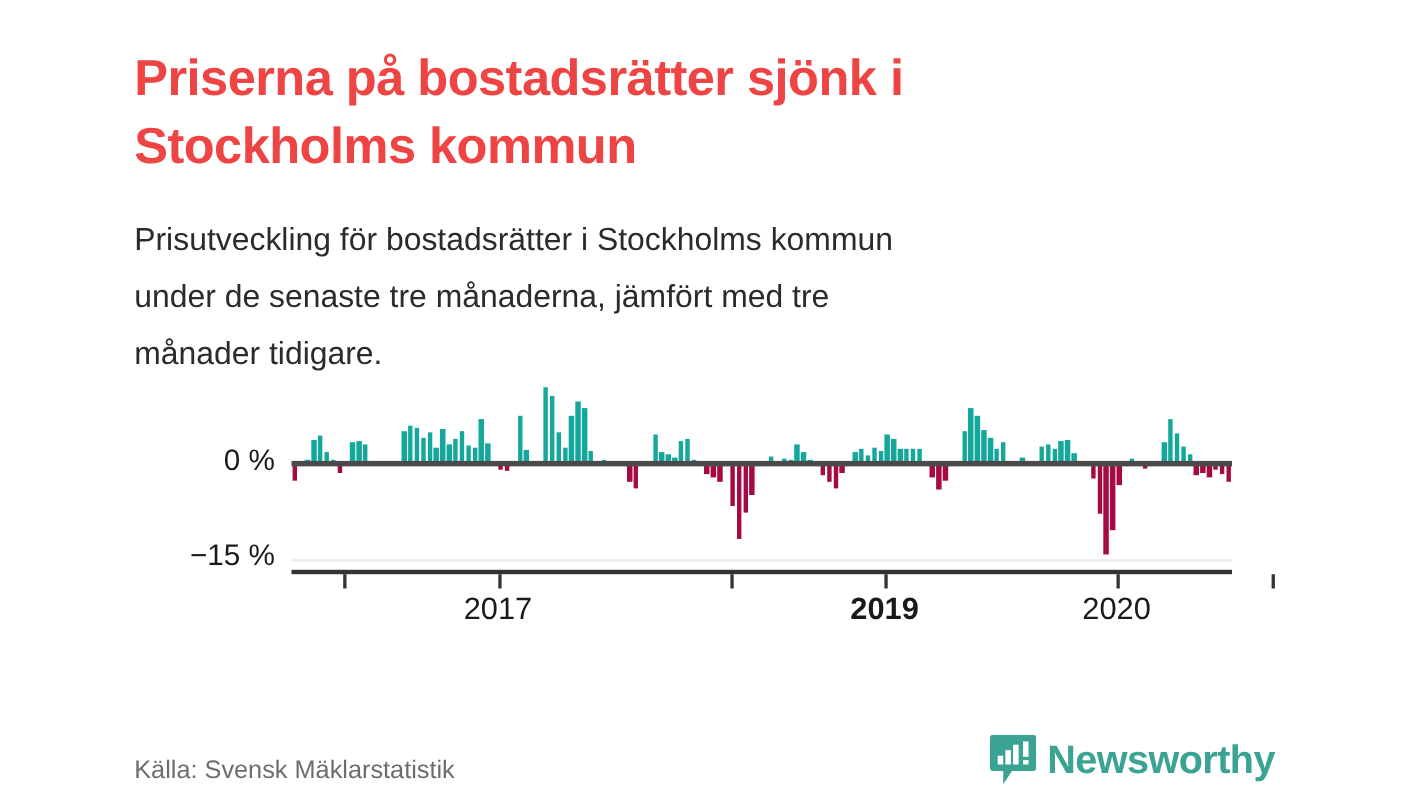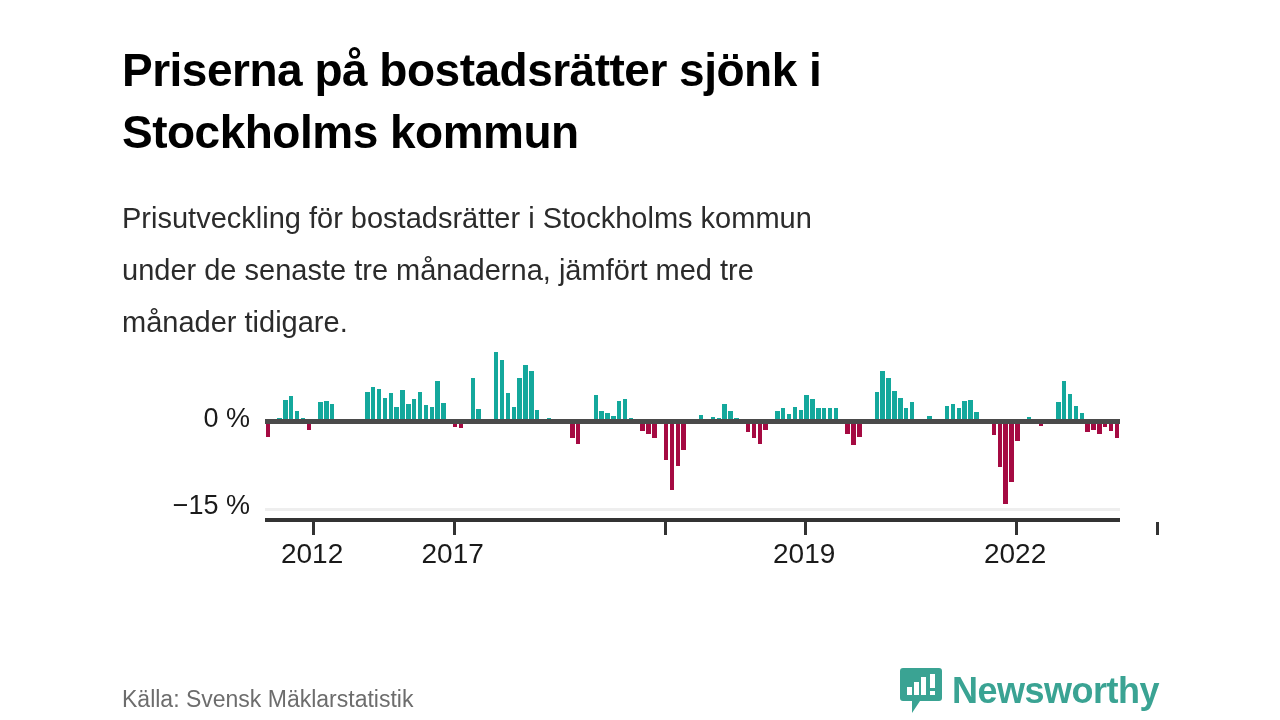--- a/index.html
+++ b/index.html
@@ -17,21 +17,21 @@
   }
   
   #headline {
     position: absolute;
     left: 122px; top: 8px;
     width: 940px;
     font-size: 46px;
     font-weight: 700;
     line-height: 1.35;
     letter-spacing: -0.5px;
-    color: #000000;
+    color: #ef4444;
     white-space: pre-line;
   }
   #subtitle {
     position: absolute;
     left: 122px; top: 163px;
     width: 980px;
     font-size: 29px;
     font-weight: 400;
     line-height: 1.8;
     color: #2b2b2b;
@@ -261,28 +261,27 @@
         <div class="bar neg" title="2023-02: -1 %" style="left: 826.319px; width: 4.45616px; top: 91px; height: 8.7px;"></div>
         <div class="bar neg" title="2023-03: -1.5 %" style="left: 832.175px; width: 4.45616px; top: 91px; height: 13.05px;"></div>
         <div class="bar neg" title="2023-04: -0.7 %" style="left: 838.032px; width: 4.45616px; top: 91px; height: 6.09px;"></div>
         <div class="bar neg" title="2023-05: -1.2 %" style="left: 843.888px; width: 4.45616px; top: 91px; height: 10.44px;"></div>
         <div class="bar neg" title="2023-06: -2 %" style="left: 849.744px; width: 4.45616px; top: 91px; height: 17.4px;"></div>
       </div>
 
     <div id="xaxis">
       <div id="xaxis-line"></div>
     <div class="xtick" style="left: 47.1024px;"></div>
-        <div class="xticklabel" style="left: 47.1024px;">2012</div>
         <div class="xtick" style="left: 187.707px;"></div>
         <div class="xticklabel" style="left: 187.707px;">2017</div>
         <div class="xtick" style="left: 398.613px;"></div>
         <div class="xtick" style="left: 539.217px;"></div>
-        <div class="xticklabel" style="left: 539.217px;">2019</div>
+        <div class="xticklabel" style="left: 539.217px; font-weight: bold;">2019</div>
         <div class="xtick" style="left: 750.123px;"></div>
-        <div class="xticklabel" style="left: 750.123px;">2022</div>
+        <div class="xticklabel" style="left: 750.123px;">2020</div>
         <div class="xtick" style="left: 890.728px;"></div>
       </div>
 
   </div>
 
   <div id="logo">
     <svg id="logo-mark" viewBox="0 0 42 46">
       <path d="M3 0 H39 A3 3 0 0 1 42 3 V30 A3 3 0 0 1 39 33 H20 L12 45 L12 33 H3 A3 3 0 0 1 0 30 V3 A3 3 0 0 1 3 0 Z" fill="#3aa393"></path>
       <rect x="7" y="19" width="5" height="8" fill="#ffffff"></rect>
       <rect x="14" y="14" width="5" height="13" fill="#ffffff"></rect>

